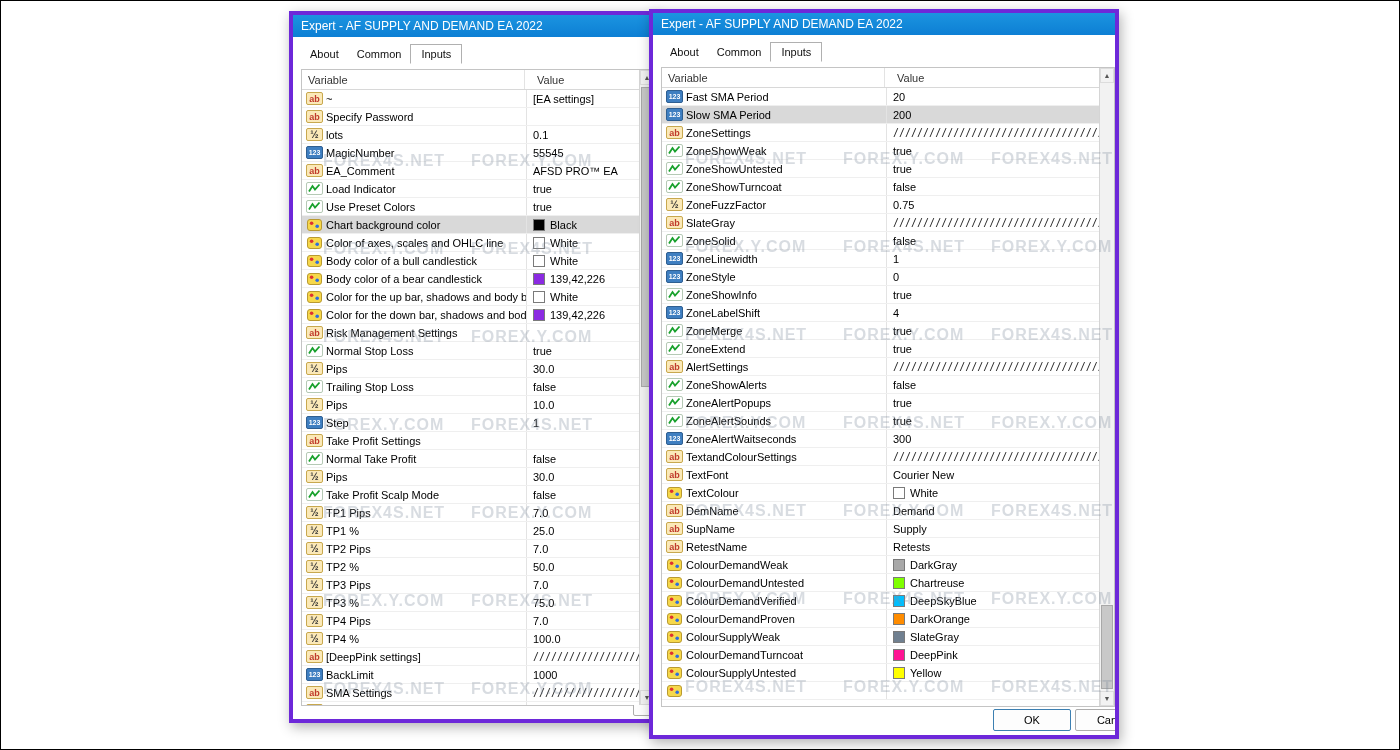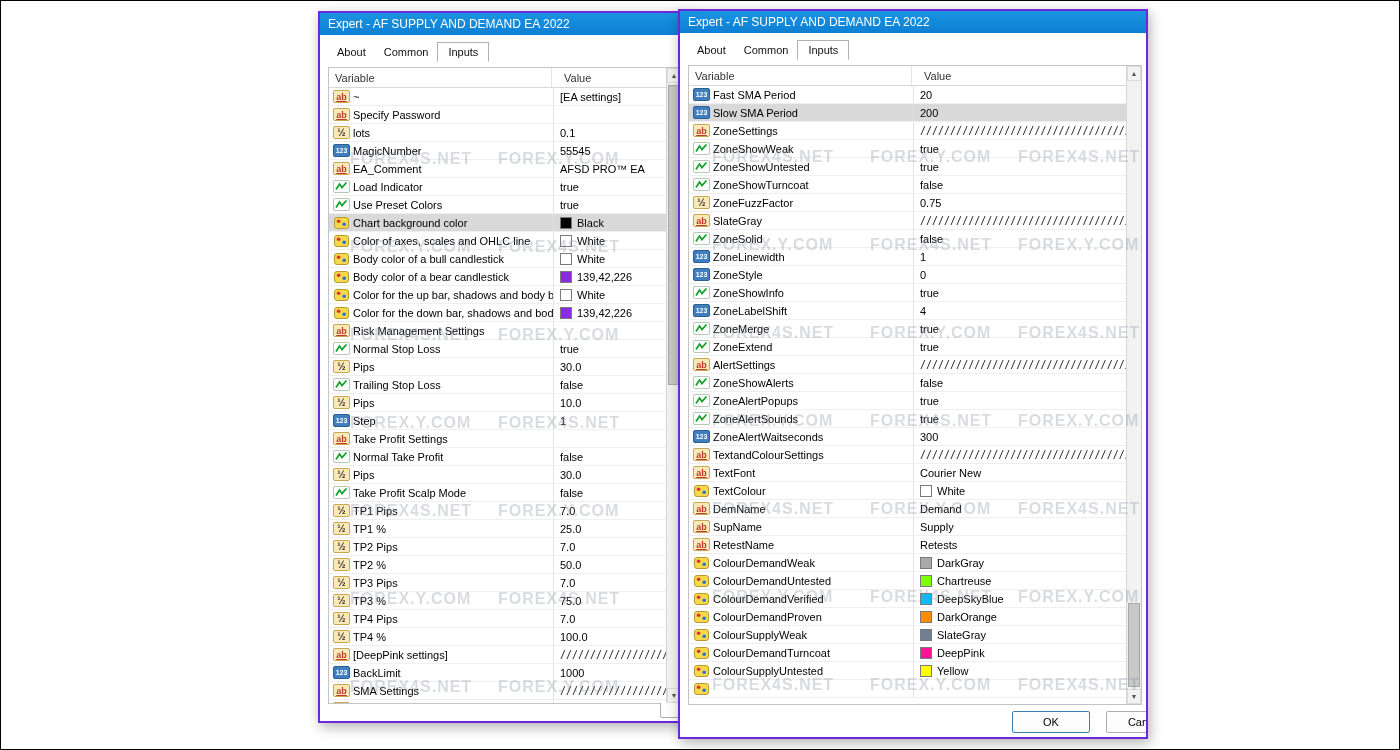--- a/index.html
+++ b/index.html
@@ -1,19 +1,19 @@
 <!DOCTYPE html>
 <html><head>
 <meta charset="utf-8">
 <style>
   * { margin:0; padding:0; box-sizing:border-box; }
   body { background:#fff; font-family:"Liberation Sans", sans-serif; }
   .canvas { position:relative; width:1400px; height:750px; background:#fff; border:1px solid #000; overflow:hidden; }
 
-  .dialog { position:absolute; background:#fef9c3; border:2px solid #6d28d9; box-shadow:2px 4px 12px rgba(0,0,0,.30);margin-left:29px; }
+  .dialog { position:absolute; background:#fef9c3; border:4px solid #6d28d9; box-shadow:2px 4px 12px rgba(0,0,0,.30); }
   .dialog-left  { left:288px; top:10px; width:370px; height:712px; z-index:1; overflow:hidden; }
   .dialog-right { left:648px; top:8px;  width:470px; height:730px; z-index:2; overflow:hidden; }
 
   .titlebar { height:22px; background:linear-gradient(#1b94e0,#0d7fd4); color:#fff; font-size:12px;
               display:flex; align-items:center; padding-left:8px; white-space:nowrap; overflow:hidden; }
   .dlg-body { position:relative; height:calc(100% - 22px); background:#fff; overflow:hidden; }
 
   .tabs { display:flex; align-items:flex-end; margin:6px 0 0 8px; height:20px; font-size:11px; }
   .tab { padding:3px 8px 2px; color:#111; cursor:default; border:1px solid transparent; }
   .tab.active { background:#fff; border:1px solid #b0b0b0; border-bottom:1px solid #fff; padding:3px 10px 3px; position:relative; top:1px; }
@@ -34,41 +34,41 @@
   .row { display:flex; height:18px; align-items:center; font-size:11px; color:#000;
          border-bottom:1px solid #efefef; background:#fff; }
   .row.selected { background:#d9d9d9; }
   .row .cell-var { width:200px; white-space:nowrap; overflow:hidden; }
   .row .cell-val { flex:1; height:100%; display:flex; align-items:center; padding-left:6px;
                    border-left:1px solid #e3e3e3; white-space:nowrap; overflow:hidden; }
   .row .cell-val.hatch span:last-child { font-family:"DejaVu Sans Mono", monospace; font-size:10px; color:#222; letter-spacing:0; }
 
   .icon { width:17px; height:13px; margin:0 3px 0 4px; border-radius:2px; flex:0 0 17px;
           display:inline-flex; align-items:center; justify-content:center; font-weight:bold; }
-  .icon-string  { background:#fbe9b8; border:1px solid #c8a84e; color:#c0392b; font-size:9px;text-decoration:underline; }
+  .icon-string  { background:#fbe9b8; border:1px solid #c8a84e; color:#c0392b; font-size:9px; }
   .icon-double  { background:#fbe9b8; border:1px solid #c8a84e; color:#333; font-size:10px; }
   .icon-integer { background:#3f7fc1; border:1px solid #2f5f91; color:#fff; font-size:7px; letter-spacing:0; }
   .icon-bool    { background:#fff; border:1px solid #b5c9b5; }
   .icon-color   { background:transparent; border:none; }
 
   .swatch { width:12px; height:12px; border:1px solid #7a7a7a; display:inline-block; margin-right:5px; flex:0 0 12px; }
 
   .scrollbar { position:absolute; top:0; right:0; bottom:0; width:15px; background:#f2f2f2;
                border-left:1px solid #d5d5d5; z-index:3; display:flex; flex-direction:column; }
   .sb-btn { height:15px; display:flex; align-items:center; justify-content:center;
             font-size:7px; color:#555; background:#f2f2f2; border:1px solid #dcdcdc; }
   .sb-track { flex:1; position:relative; }
   .sb-thumb { position:absolute; left:1px; right:1px; background:#c8c8c8; border:1px solid #a8a8a8; }
   .dialog-left  .sb-thumb { top:2px; height:300px; }
   .dialog-right .sb-thumb { bottom:2px; height:84px; }
 
   .btn { position:absolute; height:22px; width:78px; background:#fdfdfd; border:1px solid #adadad;
          border-radius:2px; font-size:11px; font-family:"Liberation Sans", sans-serif; color:#000; }
   .btn-ok { border:1px solid #3c7fb1; }
-  .btn-row { position:absolute; bottom:4px; right:-38px; display:flex; gap:16px; }
+  .btn-row { position:absolute; bottom:4px; right:-38px; display:flex; gap:4px; }
   .btn-row .btn { position:static; }
   .partial-btn { bottom:3px; left:340px; height:20px; }
 
   .wm-layer { position:absolute; left:0; top:20px; right:0; bottom:0; overflow:hidden;
               pointer-events:none; z-index:5; }
   .wm { position:absolute; font-weight:bold; font-size:16px; letter-spacing:1px;
         color:rgba(125,140,155,0.30); white-space:nowrap; }
 </style>
 </head>
 <body>

